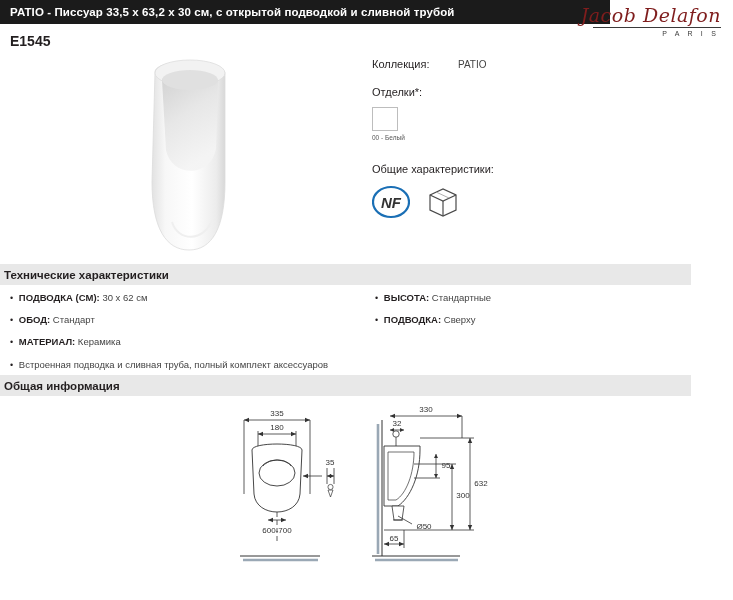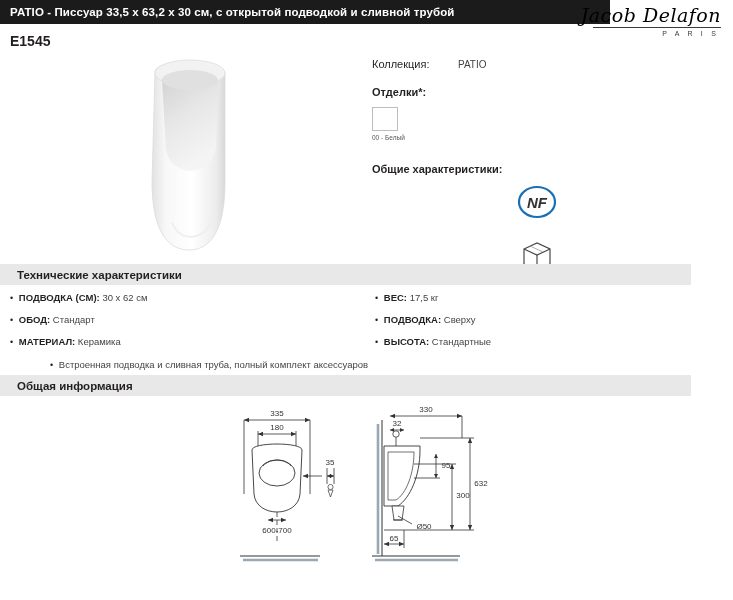--- a/index.html
+++ b/index.html
@@ -26,21 +26,21 @@
     font-size: 14px; font-weight: bold; color: #231f20;
   }
   .brand {
     position: absolute; right: 12px; top: 6px;
     text-align: right;
   }
   .brand-script {
     font-family: "DejaVu Serif", serif;
     font-style: italic;
     font-size: 19px;
-    color: #000000;
+    color: #7f1d1d;
     letter-spacing: 0.5px;
     line-height: 1;
   }
   .brand-sub {
     font-size: 7px; letter-spacing: 3.2px; color: #3a3a3a;
     margin-top: 2px; padding-right: 2px;
   }
   .brand-rule {
     border-top: 1px solid #3a3a3a;
     width: 128px; margin-top: 2px; margin-left: auto;
@@ -49,39 +49,39 @@
   
   .product-img {
     position: absolute; left: 120px; top: 52px; width: 200px; height: 205px;
   }
 
   
   .info-col { position: absolute; left: 372px; top: 58px; width: 330px; }
   .info-row { display: flex; align-items: baseline; margin-bottom: 16px; }
   .info-label { font-size: 11px; font-weight: normal; width: 86px; color: #231f20; }
   .info-value { font-size: 10px; color: #444; }
-  .sec-label { font-size: 11px; font-weight: bold; color: #231f20; }
+  .sec-label { font-size: 11px; font-weight: normal; color: #231f20; }
 
   .swatch-wrap { margin-top: 9px; }
   .swatch {
     width: 26px; height: 24px; border: 1px solid #bdbdbd; background: #ffffff;
   }
   .swatch-caption { font-size: 6.5px; color: #555; margin-top: 3px; }
 
   .specs-head { margin-top: 22px; }
-  .badges { display: flex; align-items: center; gap: 16px; margin-top: 10px; flex-direction: column; }
+  .badges { display: flex; align-items: center; gap: 16px; margin-top: 10px; }
 
   
   .band {
     position: absolute; left: 0; width: 733px; height: 21px;
     background: #e8e8e8;
   }
   .band-inner {
     display: flex; align-items: center; height: 21px;
-    padding-left: 17px; font-size: 11.5px; font-weight: bold; color: #231f20;
+    padding-left: 4px; font-size: 11.5px; font-weight: bold; color: #231f20;
   }
   .band::after {
     content: ""; position: absolute; right: 0; top: 0; width: 42px; height: 21px;
     background: #ffffff;
   }
 
   
   .tech-wrap { position: absolute; left: 10px; top: 292px; width: 713px; }
   .tech-cols { display: flex; }
   .tech-col { width: 365px; }
@@ -197,36 +197,31 @@
         </div>
         <div class="tech-item">
           <span class="bullet">•</span>
           <b>МАТЕРИАЛ:</b>
           <span>Керамика</span>
         </div>
       </div>
       <div class="tech-col right">
         <div class="tech-item">
           <span class="bullet">•</span>
-          <b>ВЕС:</b>
-          <span>17,5 кг</span>
+          <b>ВЫСОТА:</b>
+          <span>Стандартные</span>
         </div>
         <div class="tech-item">
           <span class="bullet">•</span>
           <b>ПОДВОДКА:</b>
           <span>Сверху</span>
         </div>
-        <div class="tech-item">
-          <span class="bullet">•</span>
-          <b>ВЫСОТА:</b>
-          <span>Стандартные</span>
-        </div>
       </div>
     </div>
-    <div class="tech-item" style="margin-top:2px;margin-left:40px;">
+    <div class="tech-item" style="margin-top:2px;">
       <span class="bullet">•</span>
       <span>Встроенная подводка и сливная труба, полный комплект аксессуаров</span>
     </div>
   </div>
 
   <div class="band" style="top:375px;">
     <div class="band-inner">
       <span>Общая информация</span>
     </div>
   </div>

